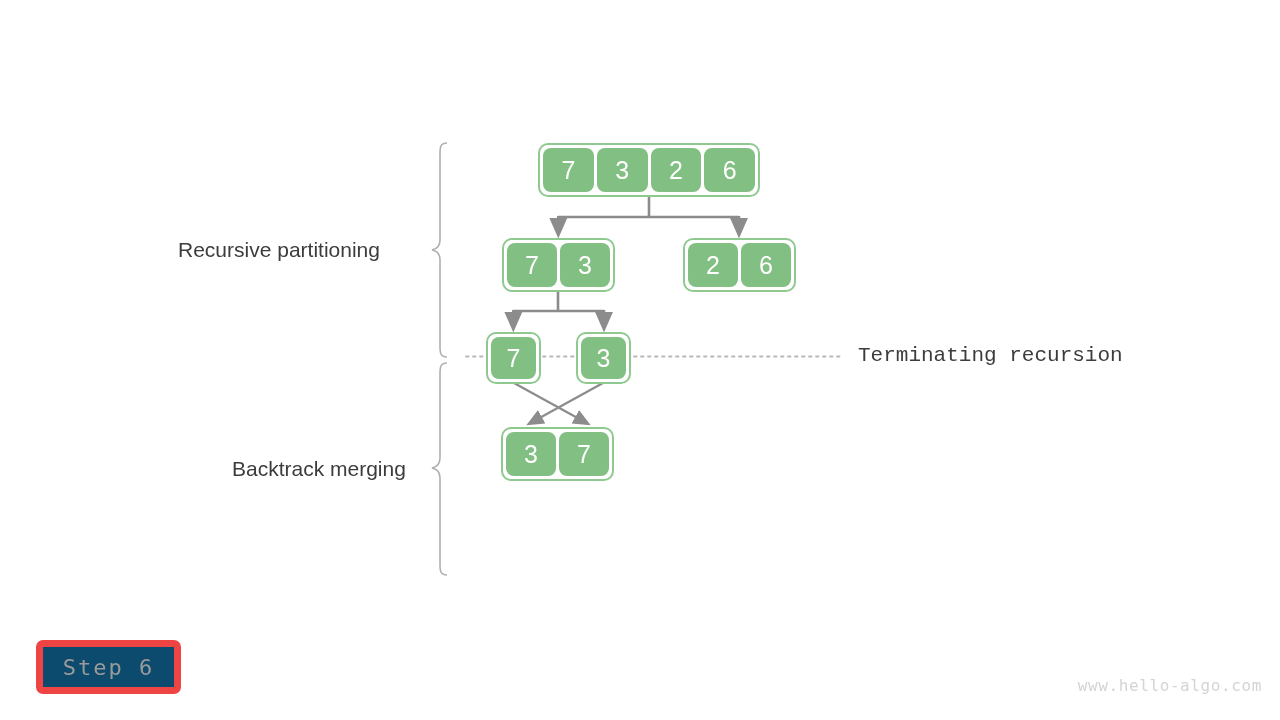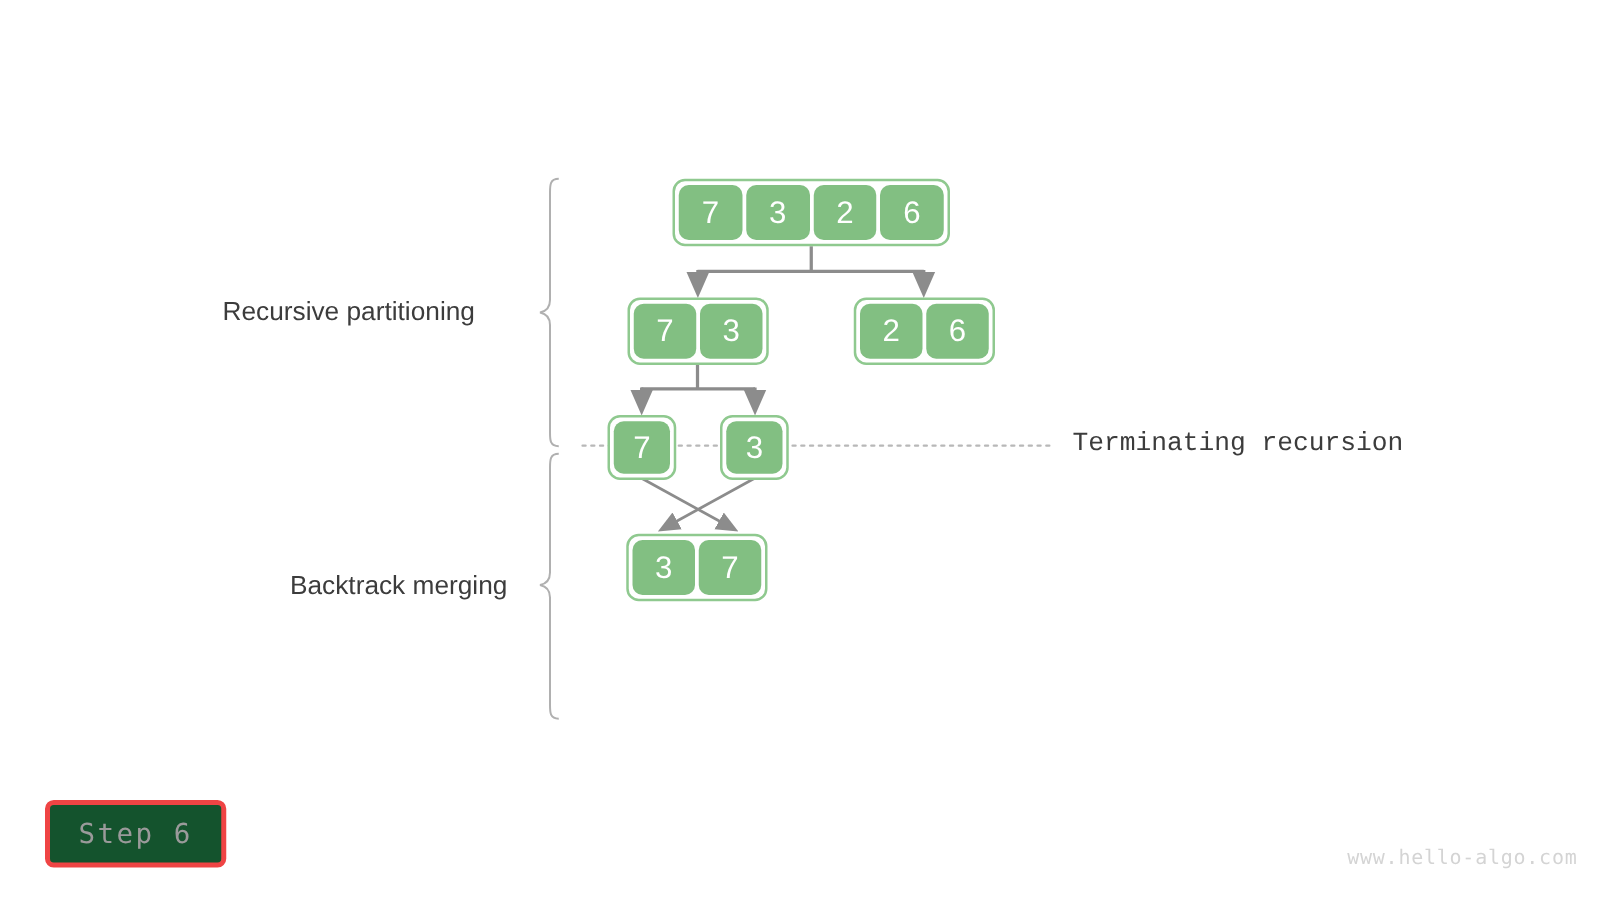--- a/index.html
+++ b/index.html
@@ -70,23 +70,23 @@
   }
 
   
   #step-badge {
     position: absolute;
     left: 36px;
     top: 640px;
     width: 145px;
     height: 54px;
     box-sizing: border-box;
-    border: 4px solid #ef4444;
+    border: 7px solid #ef4444;
     border-radius: 7px;
-    background: #14532d;
+    background: #0c4a6e;
     display: flex;
     align-items: center;
     justify-content: center;
     font-family: "DejaVu Sans Mono", monospace;
     font-size: 22px;
     letter-spacing: 2px;
     color: #9a9a9a;
   }
 
   

